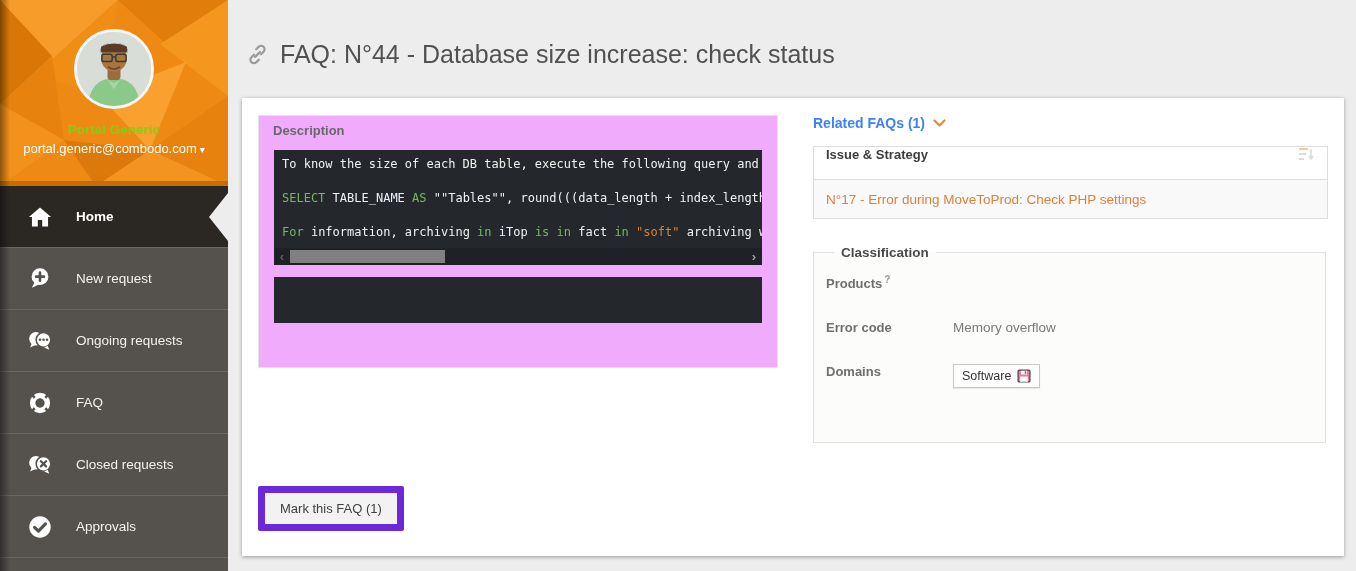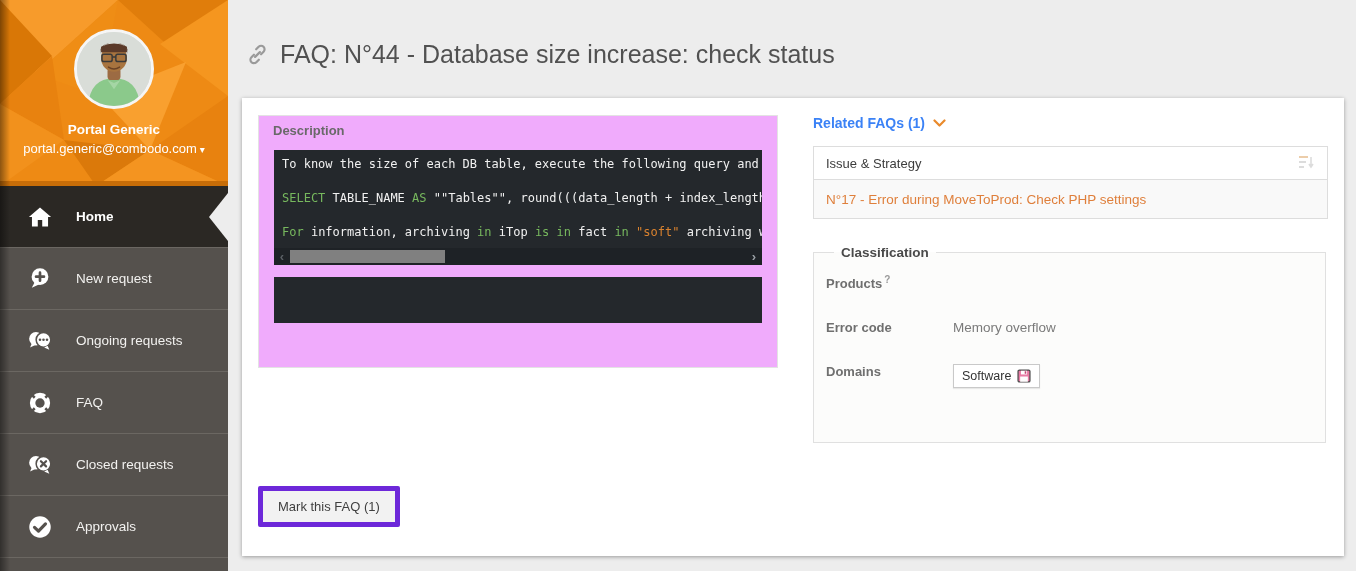--- a/index.html
+++ b/index.html
@@ -8,21 +8,21 @@
 
   
   .sidebar { position:absolute; left:0; top:0; width:228px; height:571px; background:#55514d; }
   .sidebar::after { content:''; position:absolute; left:0; top:0; bottom:0; width:10px;
     background:linear-gradient(90deg, rgba(0,0,0,.42), rgba(0,0,0,0)); pointer-events:none; z-index:40; }
   .sidebar-header { position:relative; height:186px; overflow:hidden; }
   .sidebar-header svg.bg { position:absolute; inset:0; width:100%; height:100%; }
   .avatar { position:absolute; left:74px; top:29px; width:80px; height:80px; border-radius:50%;
     border:3px solid #f6f6f6; overflow:hidden; background:#d9ddd8; z-index:5; }
   .avatar svg { display:block; width:100%; height:100%; }
-  .user-name { position:absolute; left:0; right:0; top:122px; text-align:center; color:#ffffff;
+  .user-name { position:absolute; left:0; right:0; top:122px; text-align:center; color:#84cc16;
     font-weight:bold; font-size:13.5px; z-index:5; }
   .user-email { position:absolute; left:0; right:0; top:141px; text-align:center; color:#fff;
     font-size:13px; z-index:5; cursor:pointer; }
   .user-email .caret { font-size:10px; margin-left:3px; }
 
   .side-item { position:relative; height:62px; display:flex; align-items:center; gap:22px;
     padding-left:26px; color:#f2f1ef; font-size:13.5px; cursor:pointer; background:#55514d; }
   .side-item + .side-item { border-top:1px solid #6b6762; }
   .side-item.active { height:61px; background:#2b2824; font-weight:bold; color:#fff; border-top:none; }
   .side-item.active::after { content:''; position:absolute; right:0; top:50%; transform:translateY(-50%);
@@ -53,30 +53,30 @@
   .code-scrollbar { position:absolute; left:15px; top:132px; width:488px; height:17px; background:#1e2226;
     display:flex; align-items:stretch; }
   .sb-arrow { width:16px; display:flex; align-items:center; justify-content:center;
     font-size:13px; font-weight:bold; cursor:pointer; }
   .sb-arrow.left { color:#5b6065; } .sb-arrow.right { color:#9aa0a5; }
   .sb-track { position:relative; flex:1; }
   .sb-thumb { position:absolute; top:2px; bottom:2px; background:#808080; cursor:grab; }
   .code-block.empty { top:161px; height:46px; }
 
   .mark-btn { position:absolute; left:16px; top:388px; padding:8px 15px; font-size:13px; color:#3f3f3f;
-    background:#f2f2f2; border:5px solid #6d28d9; border-radius:2px; cursor:pointer;
+    background:#f2f2f2; border:7px solid #6d28d9; border-radius:2px; cursor:pointer;
     font-family:"Liberation Sans","DejaVu Sans",sans-serif; }
 
   
   .right-col { position:absolute; left:571px; top:0; width:515px; }
   .related-heading { position:absolute; left:0; top:17px; font-size:14px; font-weight:bold; color:#3b82f6;
     display:flex; align-items:center; gap:8px; cursor:pointer; }
   .faq-table { position:absolute; left:0; top:48px; width:515px; border:1px solid #ddd; background:#fff; }
-  .faq-table-header { display:flex; align-items:center; justify-content:space-between; height:32px;
-    padding:0 12px; font-size:13px; font-weight:normal; color:#3c3c3c; }
+  .faq-table-header { display:flex; justify-content:space-between; height:32px;
+    padding:0 12px; font-size:13px; font-weight:bold; color:#3c3c3c; }
   .faq-table-row { border-top:1px solid #ddd; background:#f9f9f9; padding:10px 12px; }
   .faq-link { color:#df7f3b; font-size:13.5px; text-decoration:none; cursor:pointer; }
 
   .classification { position:absolute; left:0; top:147px; width:513px; height:198px;
     border:1px solid #e0e0e0; background:#fcfcfb; padding:14px 0 0 12px; }
   .classification legend { margin-left:8px; padding:0 7px; font-size:13.5px; font-weight:bold; color:#4a4a4a; }
   .class-row { display:flex; align-items:flex-start; margin-bottom:29px; }
   .class-label { width:127px; font-size:13px; font-weight:bold; color:#6f6f6f; }
   .class-help { font-size:10px; color:#999; vertical-align:super; margin-left:2px; font-weight:bold; }
   .class-value { font-size:13.5px; color:#7a7a7a; }

